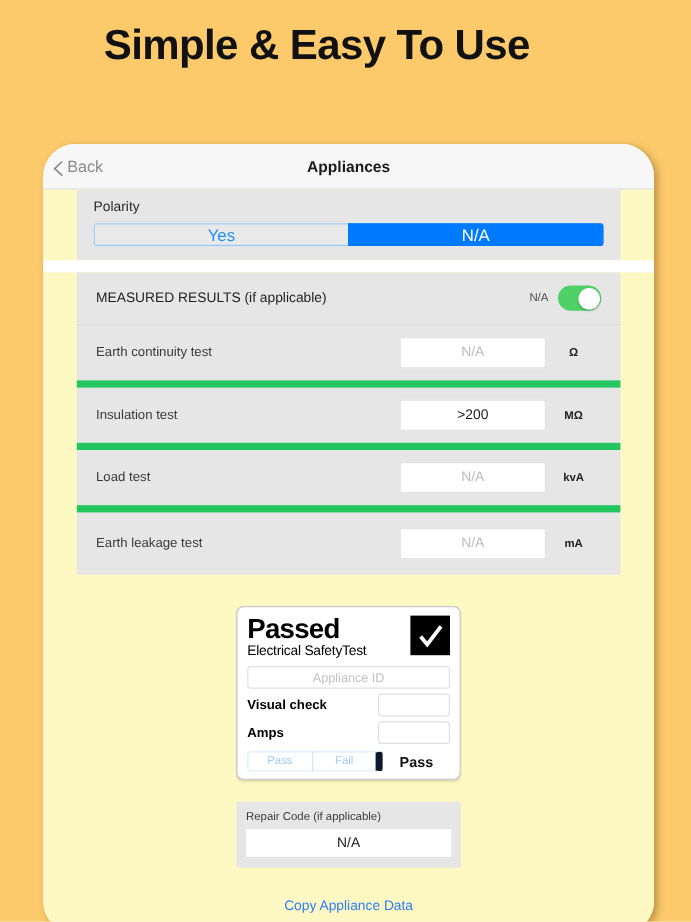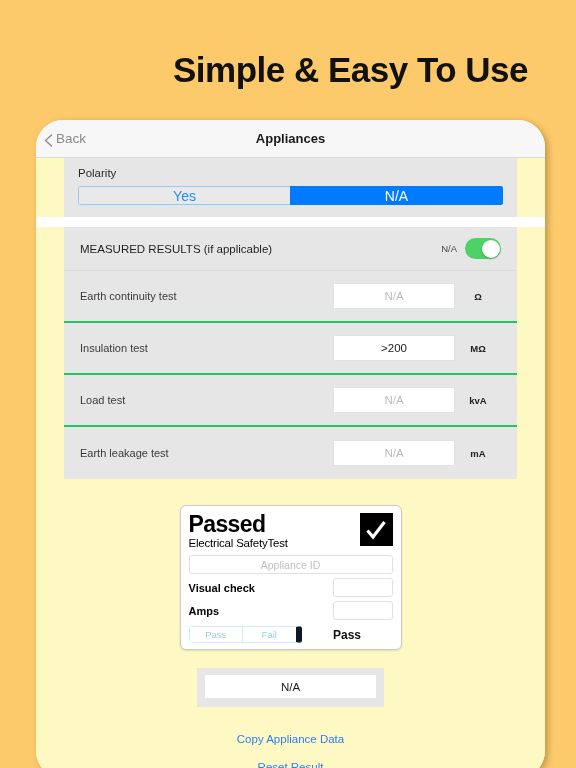--- a/index.html
+++ b/index.html
@@ -11,24 +11,24 @@
     height: 768px;
     background: #fcca6b;
     font-family: "Liberation Sans", sans-serif;
     overflow: hidden;
     position: relative;
   }
 
   
   .headline {
     position: absolute;
-    top: 50px;
+    top: 18px;
     left: 0;
     width: 528px;
-    text-align: right;
+    text-align: center;
     font-size: 35px;
     font-weight: bold;
     letter-spacing: -0.5px;
     color: #111111;
     font-family: "Liberation Sans", sans-serif;
   }
 
   
   .device {
     position: absolute;
@@ -165,21 +165,21 @@
     background: #ffffff;
     box-shadow: 0 1px 2px rgba(0,0,0,0.25);
   }
 
   
   .test-row {
     display: flex;
     align-items: center;
     height: 52px;
     padding: 0 16px;
-    border-bottom: 2px solid #22c55e;
+    border-bottom: 6px solid #22c55e;
     box-sizing: border-box;
   }
   .test-row:last-child { border-bottom: none; }
   .test-name {
     flex: 1;
     font-size: 11px;
     color: #3a3a3a;
   }
   .test-input {
     width: 122px;
@@ -203,21 +203,21 @@
     color: #222222;
   }
 
   
   .label-wrap {
     display: flex;
     justify-content: center;
     margin-top: 26px;
   }
   .passcard {
-    width: 222px;
+    width: 187px;
     background: #ffffff;
     border: 1px solid #c9c9c9;
     border-radius: 6px;
     box-shadow: 0 1px 2px rgba(0,0,0,0.12);
     padding: 7px 8px 6px 8px;
     box-sizing: border-box;
   }
   .pc-top {
     display: flex;
     align-items: flex-start;
@@ -448,20 +448,21 @@
             <div>Pass</div>
             <div>Fail</div>
           </div>
           <div class="pc-result">Pass</div>
         </div>
 
       </div>
     </div>
 
     <div class="repair">
+      <div class="repair-label">Repair Code (if applicable)</div>
       <div class="repair-input">N/A</div>
     </div>
 
     <div class="links">
       <span class="link">Copy Appliance Data</span>
       <span class="link">Reset Result</span>
 
     </div>
 
   </div>

